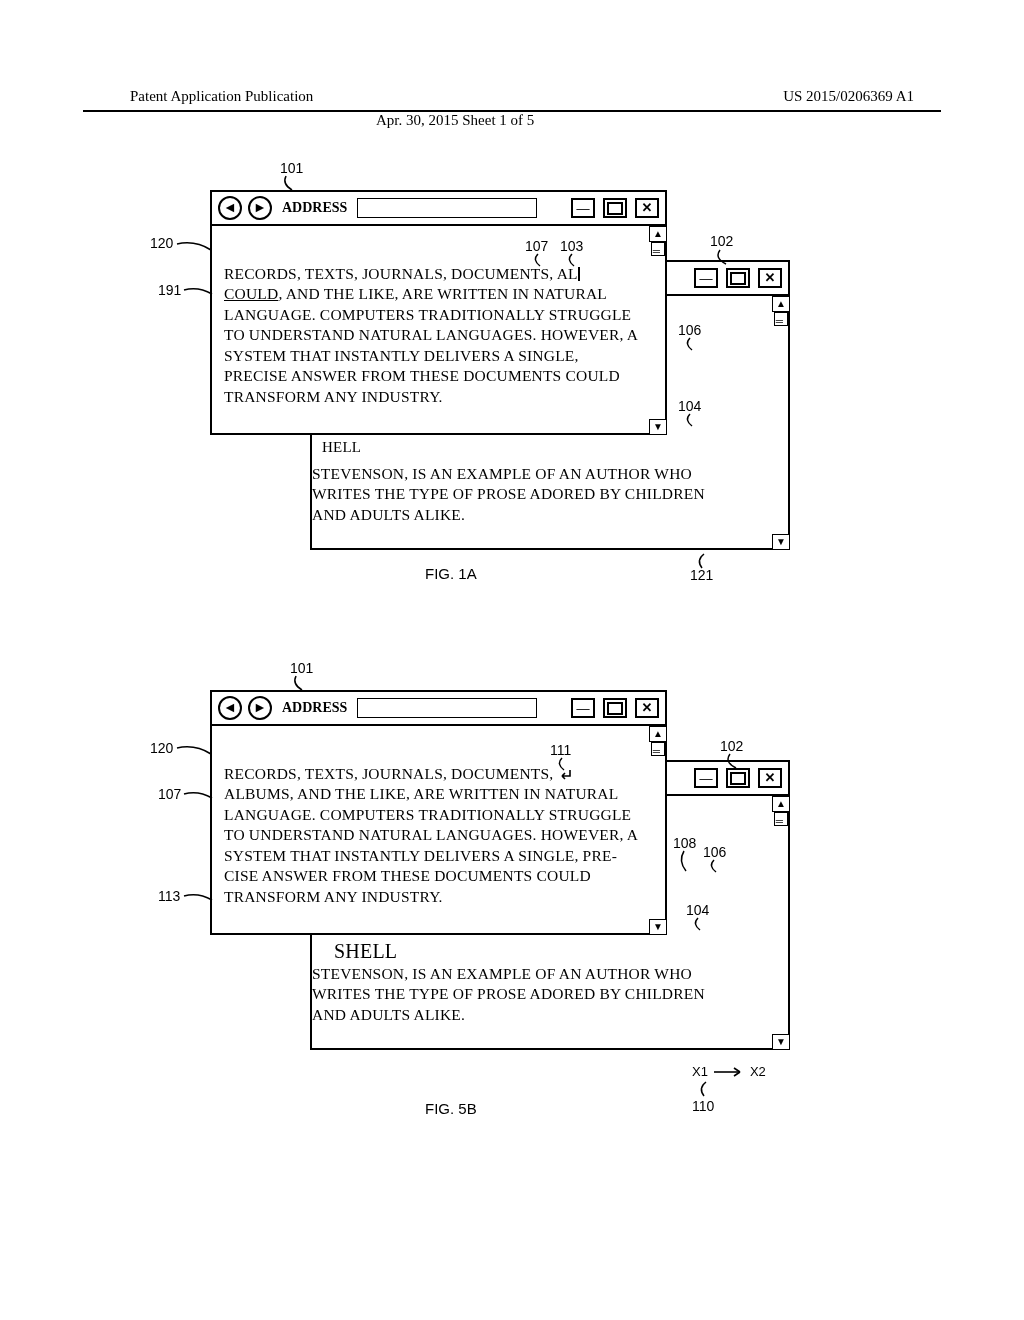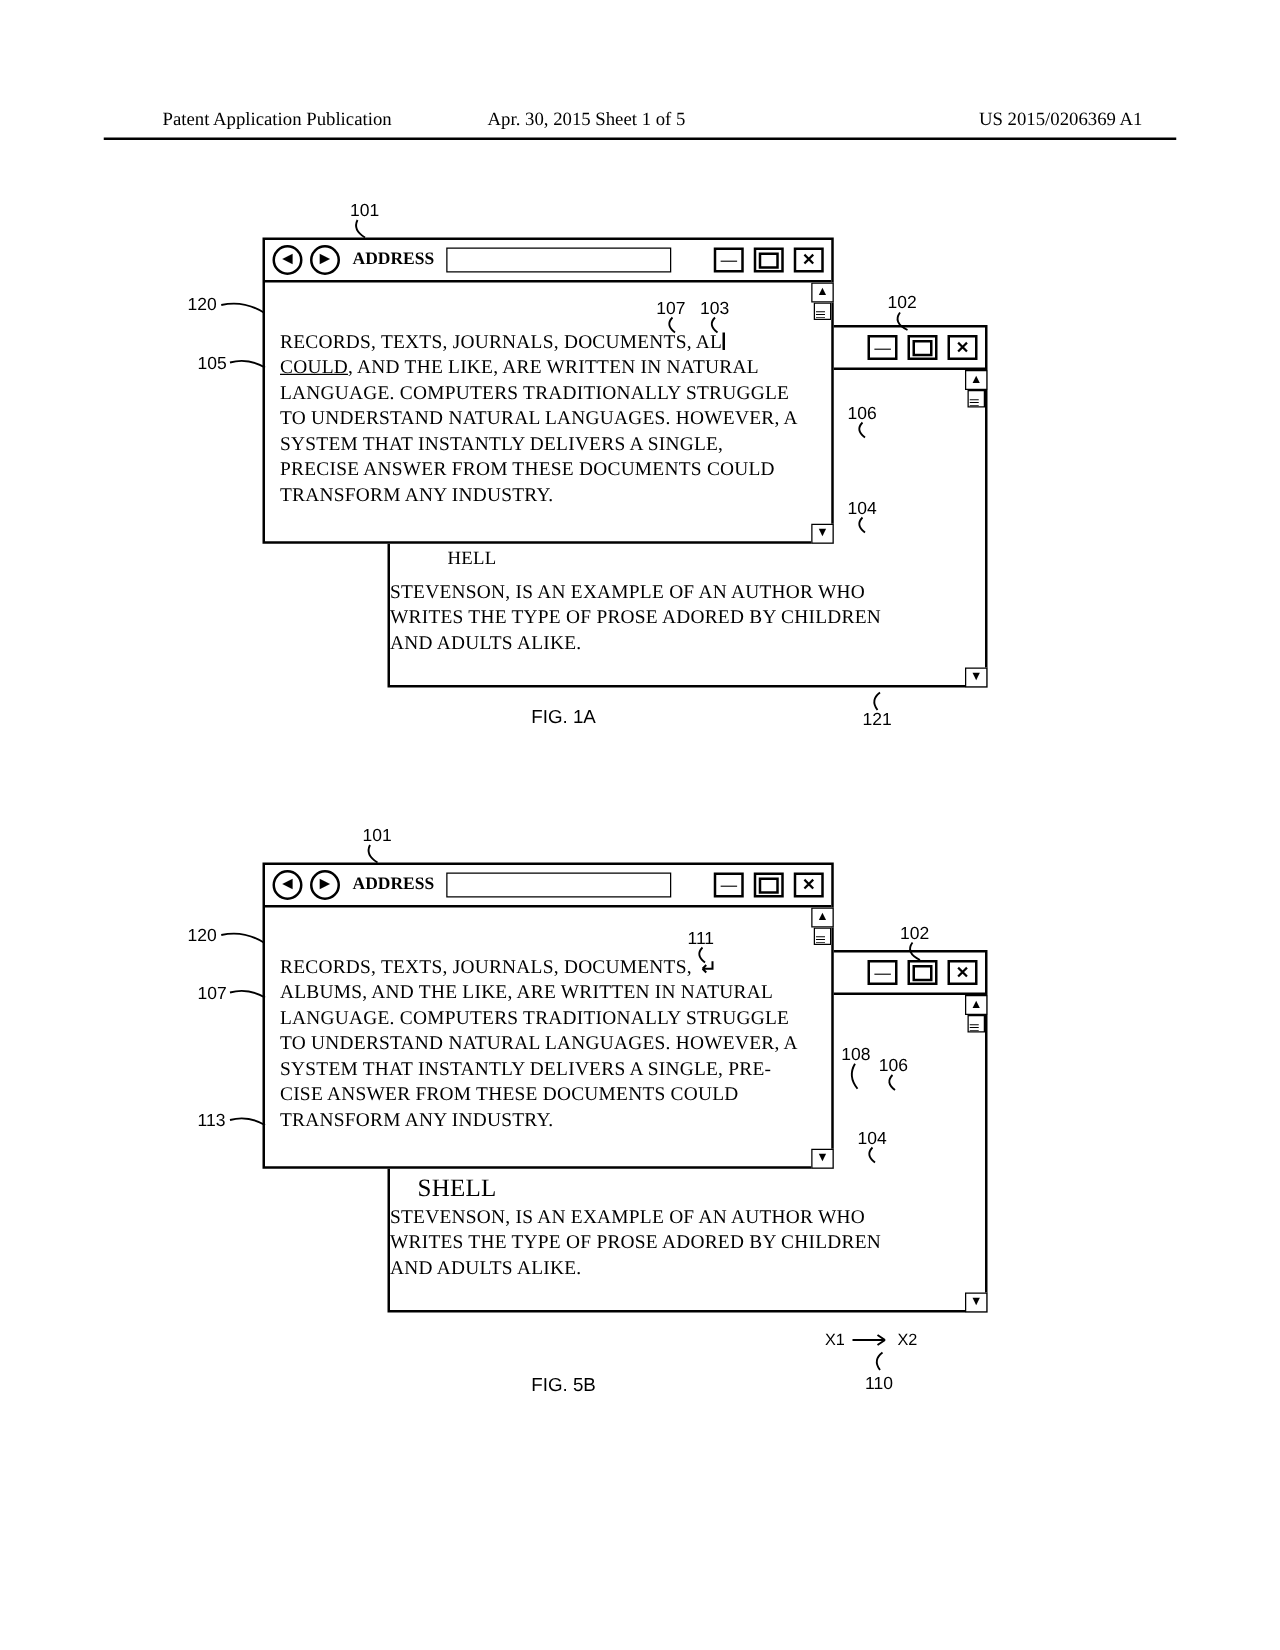--- a/index.html
+++ b/index.html
@@ -15,21 +15,21 @@
   .page-header {
     position: absolute;
     top: 88px;
     left: 0;
     width: 100%;
     padding: 0 110px 0 130px;
     font-size: 15px;
     font-weight: normal;
   }
   .page-header .left { float: left; }
-  .page-header .mid { position: absolute; left: 390px; }
+  .page-header .mid { position: absolute; left: 376px; margin-top: 24px; }
   .page-header .right { float: right; }
   .hr {
     position: absolute;
     top: 110px;
     left: 83px;
     width: 858px;
     height: 2px;
     background: #000;
   }
 
@@ -133,20 +133,21 @@
   }
   .fig-caption {
     position: absolute;
     font-family: Arial, sans-serif;
     font-size: 15px;
   }
   .axis-arrow {
     position: absolute;
     font-family: Arial, sans-serif;
     font-size: 13px;
+    margin-left: 32px;
   }
 </style>
 </head>
 <body>
 
 <div class="page-header">
   <span class="left">Patent Application Publication</span>
   <span class="mid">Apr. 30, 2015   Sheet 1 of 5</span>
   <span class="right">US 2015/0206369 A1</span>
 </div>
@@ -156,21 +157,21 @@
 
   <div class="win" style="left:180px; top:100px; width:480px; height:290px;">
     <div class="titlebar">
       <span class="spacer"></span>
       <span class="winctl">—</span>
       <span class="winctl max"></span>
       <span class="winctl">✕</span>
     </div>
     <div class="body-area" style="padding:8px 26px 8px 10px; height:254px;">
       <div style="position:absolute; left:10px; top:56px; font-size:15px;">ELL</div>
-      <div style="position:absolute; left:10px; top:142px; font-size:15px;margin-left:36px;">HELL</div>
+      <div style="position:absolute; left:10px; top:142px; font-size:15px;">HELL</div>
       <div style="position:absolute; left:0px; top:168px; width:430px; font-size:15.5px;">STEVENSON, IS AN EXAMPLE OF AN AUTHOR WHO WRITES THE TYPE OF PROSE ADORED BY CHILDREN AND ADULTS ALIKE.</div>
 
       <div class="scrollbar" style="top:0; height:254px;">
         <div class="sb-btn">▲</div>
         <div class="sb-thumb">≡</div>
         <div style="flex:1"></div>
         <div class="sb-btn">▼</div>
       </div>
     </div>
   </div>
@@ -209,21 +210,21 @@
   <div class="ref-num" style="left:580px; top:73px;">102</div>
   <svg style="position:absolute; left:582px; top:88px;" width="20" height="20">
       <path class="lead-curve" d="M8 2 Q2 10 14 16"></path>
     </svg>
 
   <div class="ref-num" style="left:20px; top:75px;">120</div>
   <svg style="position:absolute; left:45px; top:78px;" width="40" height="16">
       <path class="lead-curve" d="M2 6 Q20 2 36 12"></path>
     </svg>
 
-  <div class="ref-num" style="left:28px; top:122px;">105</div>
+  <div class="ref-num" style="left:28px; top:122px;">191</div>
   <svg style="position:absolute; left:52px; top:124px;" width="34" height="16">
       <path class="lead-curve" d="M2 6 Q16 2 30 10"></path>
     </svg>
 
   <div class="ref-num" style="left:395px; top:78px;">107</div>
   <svg style="position:absolute; left:400px; top:92px;" width="16" height="16">
       <path class="lead-curve" d="M8 2 Q2 8 10 14"></path>
     </svg>
 
   <div class="ref-num" style="left:430px; top:78px;">103</div>

